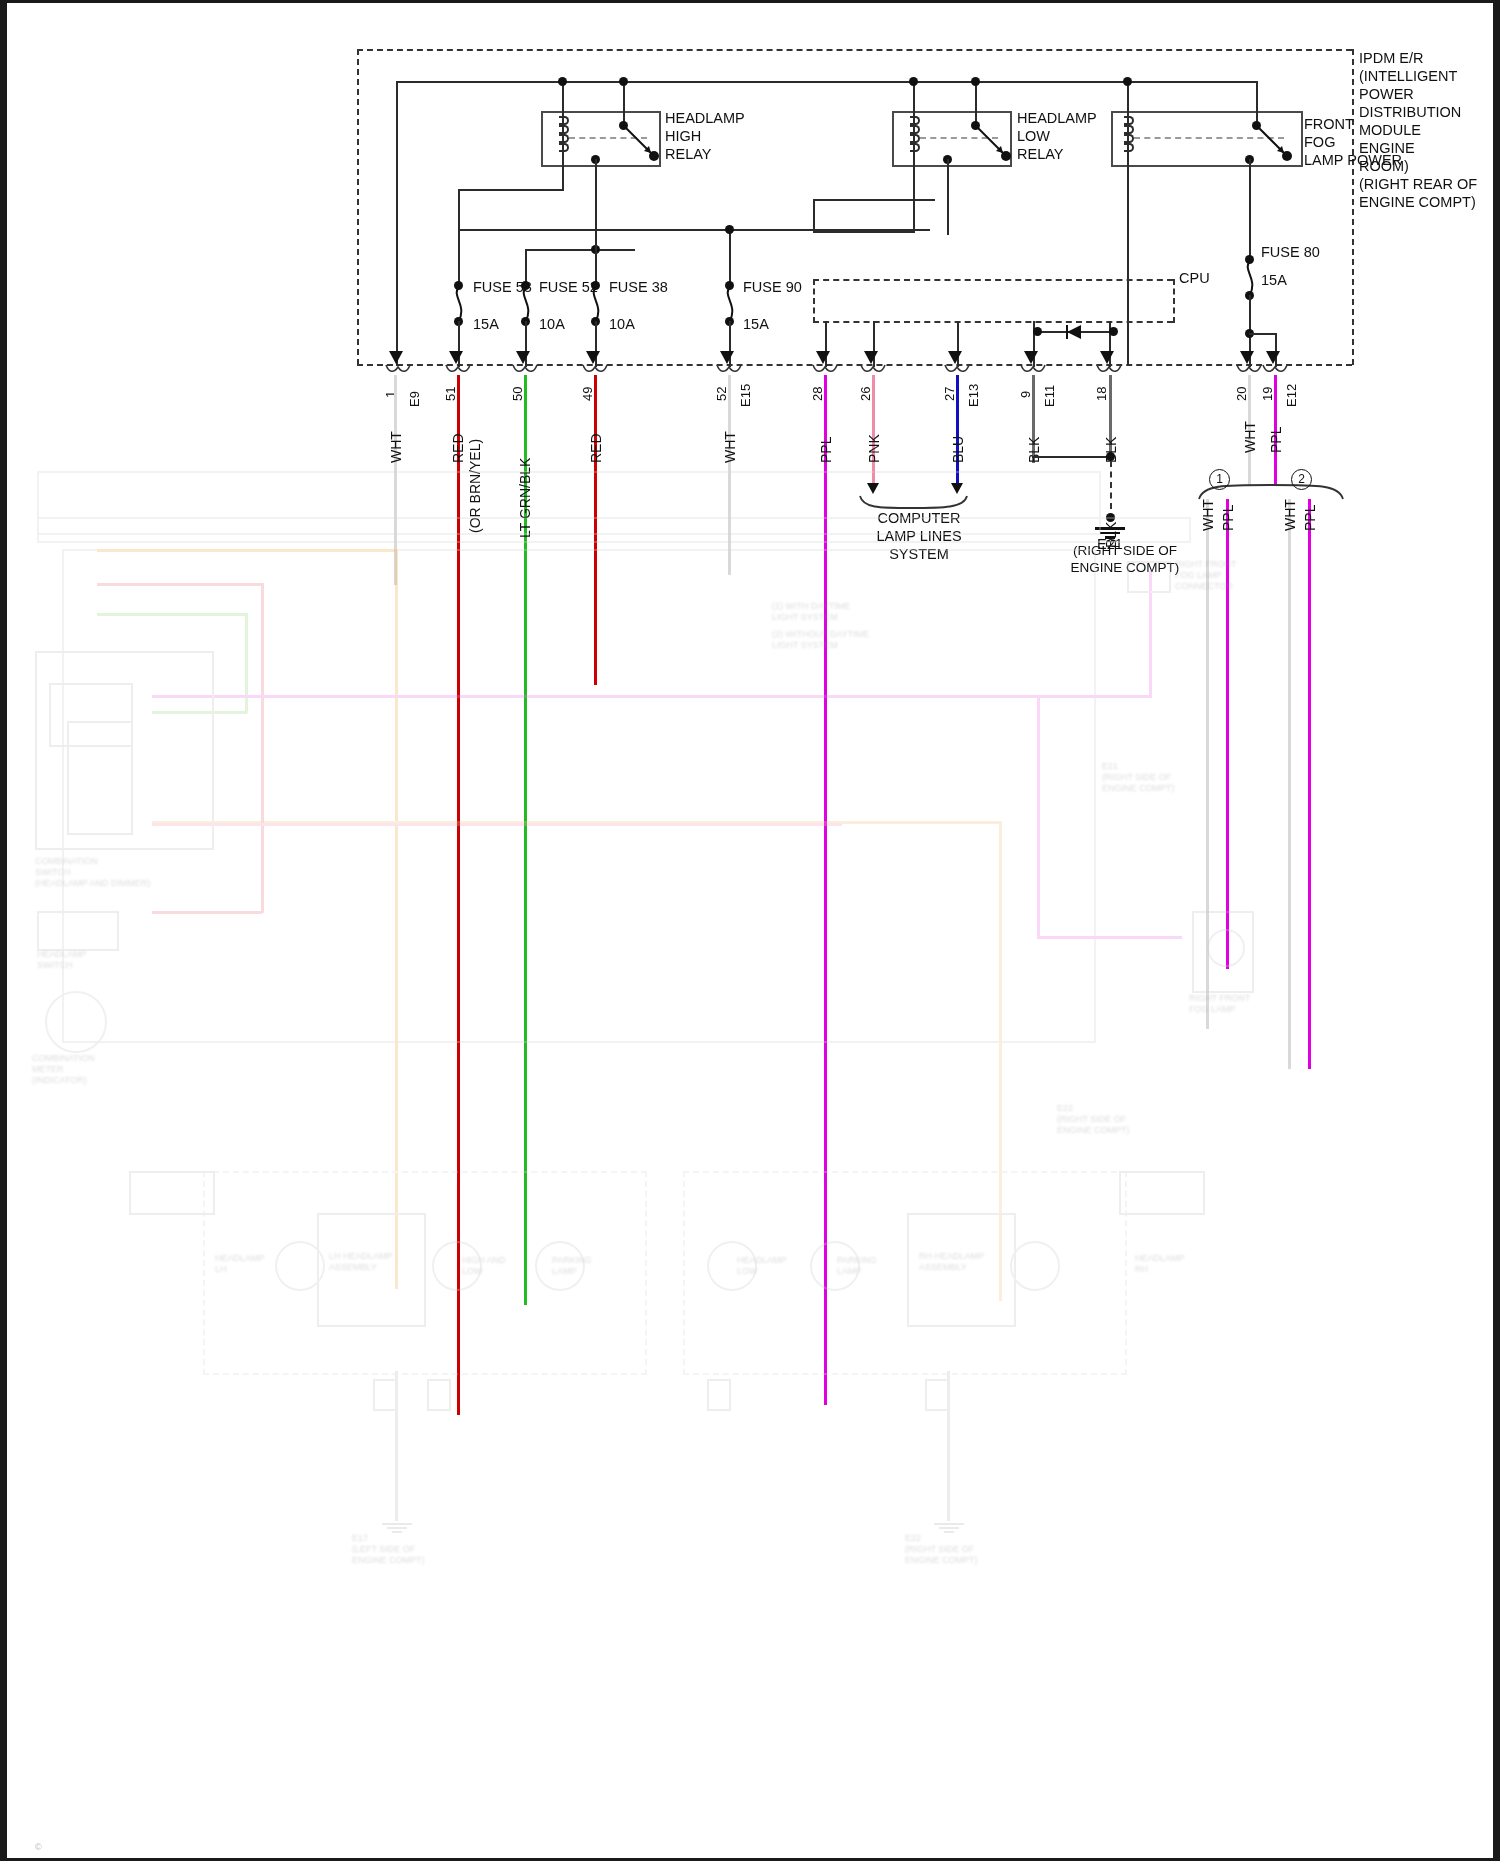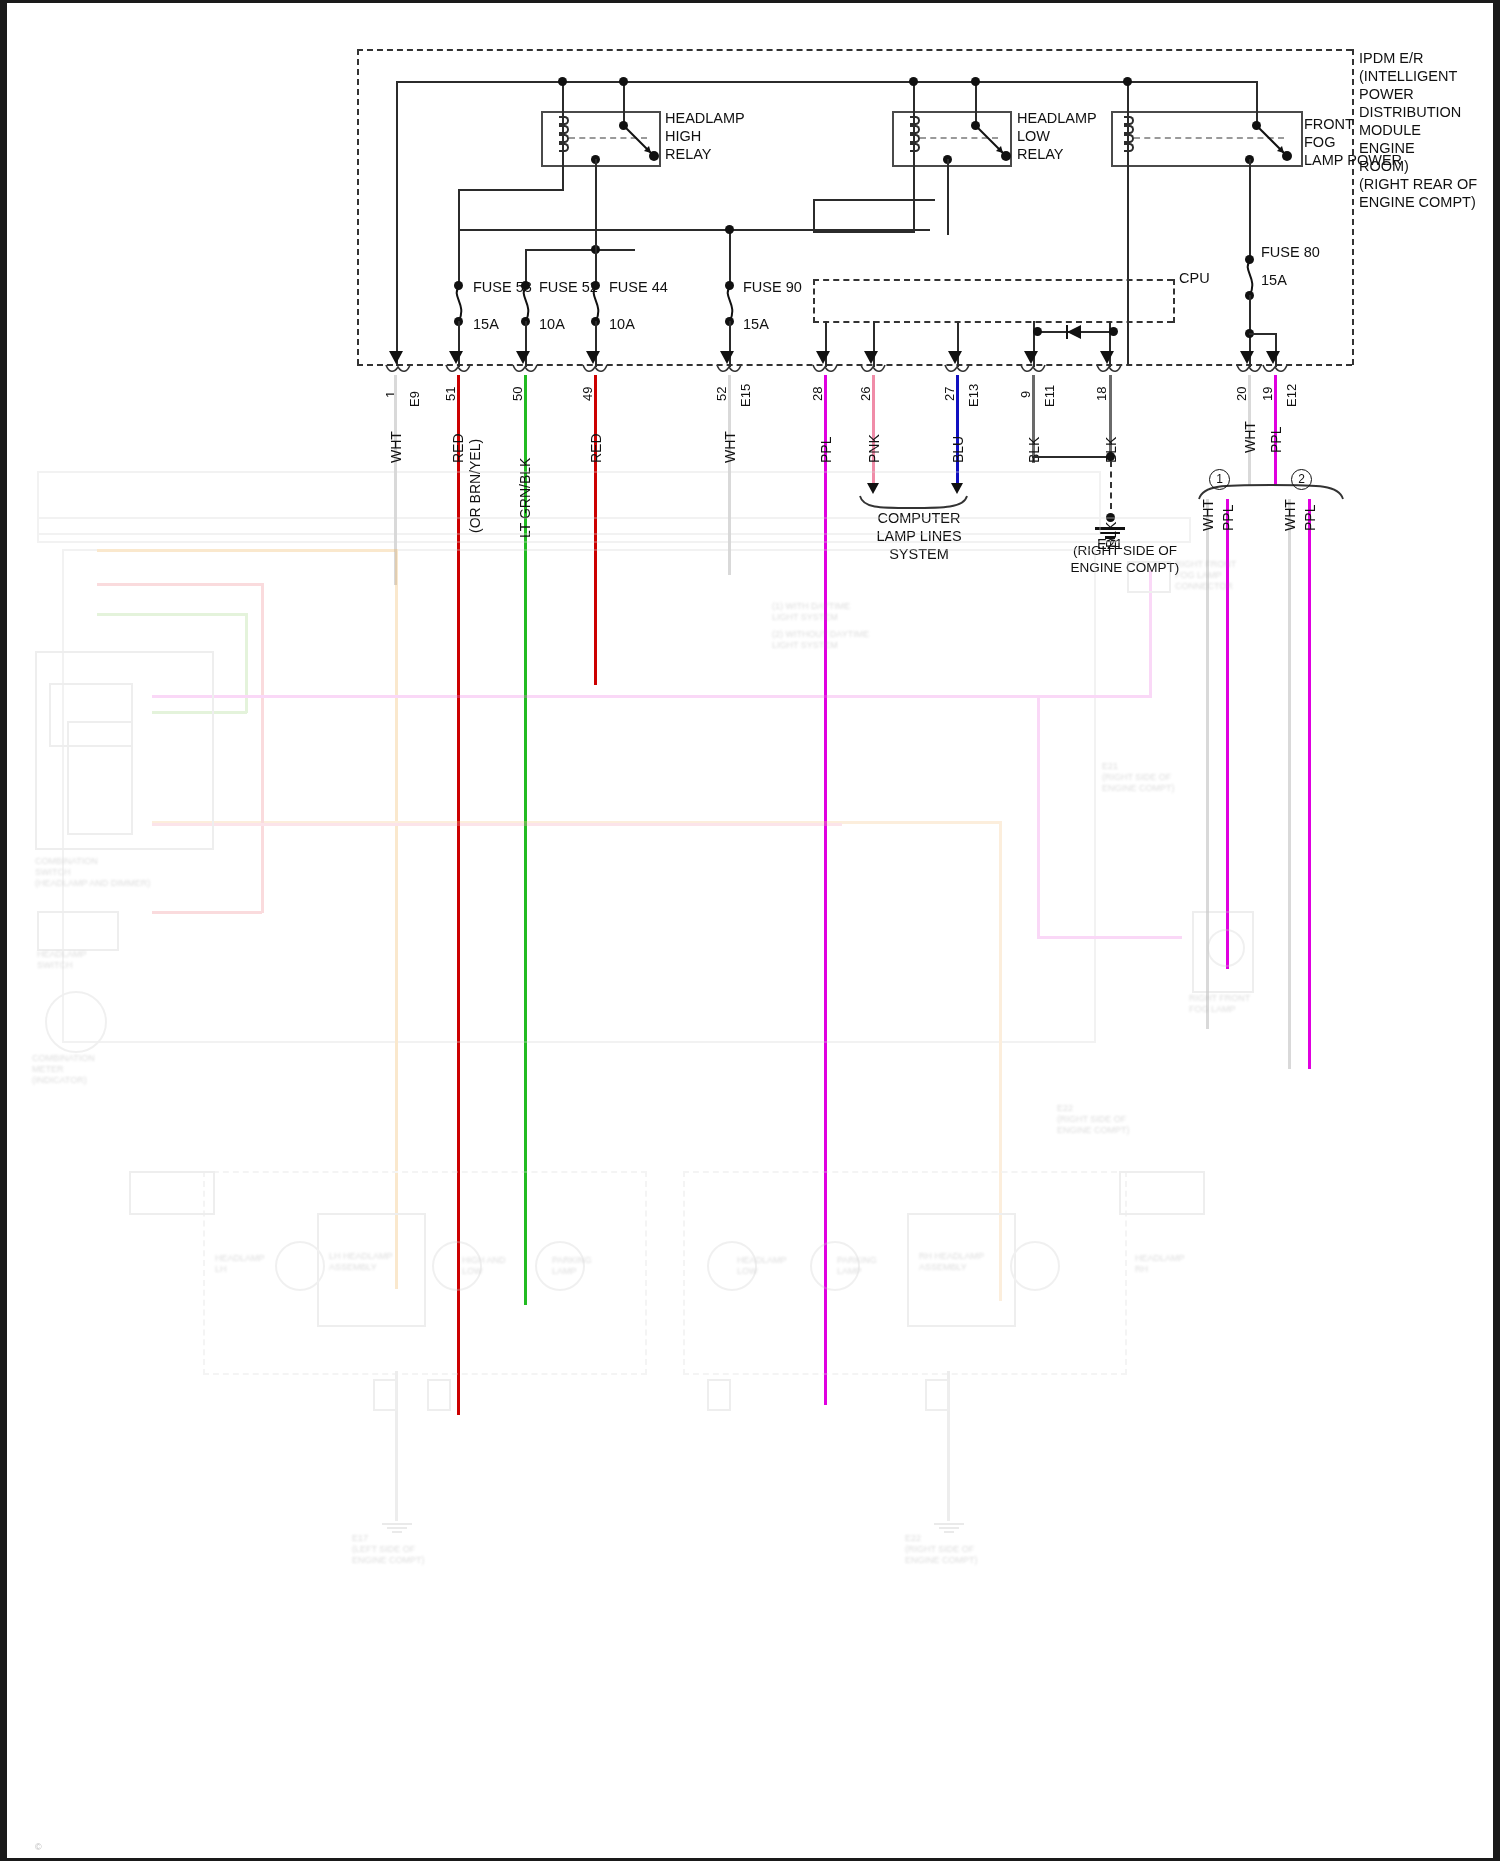--- a/index.html
+++ b/index.html
@@ -191,21 +191,21 @@
   <div class="dot" style="left:514px;top:314px;"></div>
   <div class="t t14" style="left:532px;top:275px;">FUSE 52</div>
   <div class="t t14" style="left:532px;top:312px;">10A</div>
   <div class="v" style="left:518px;top:318px;height:46px;"></div>
 
   <div class="dot" style="left:584px;top:278px;"></div>
   <svg class="fuse" style="left:580px;top:284px;" width="18" height="34">
     <path d="M9 0 C 1 9, 17 17, 9 34" stroke="#111" stroke-width="2" fill="none"></path>
   </svg>
   <div class="dot" style="left:584px;top:314px;"></div>
-  <div class="t t14" style="left:602px;top:275px;">FUSE 44</div>
+  <div class="t t14" style="left:602px;top:275px;">FUSE 38</div>
   <div class="t t14" style="left:602px;top:312px;">10A</div>
   <div class="v" style="left:588px;top:318px;height:46px;"></div>
 
   <div class="dot" style="left:718px;top:278px;"></div>
   <svg class="fuse" style="left:714px;top:284px;" width="18" height="34">
     <path d="M9 0 C 1 9, 17 17, 9 34" stroke="#111" stroke-width="2" fill="none"></path>
   </svg>
   <div class="dot" style="left:718px;top:314px;"></div>
   <div class="t t14" style="left:736px;top:275px;">FUSE 90</div>
   <div class="t t14" style="left:736px;top:312px;">15A</div>

